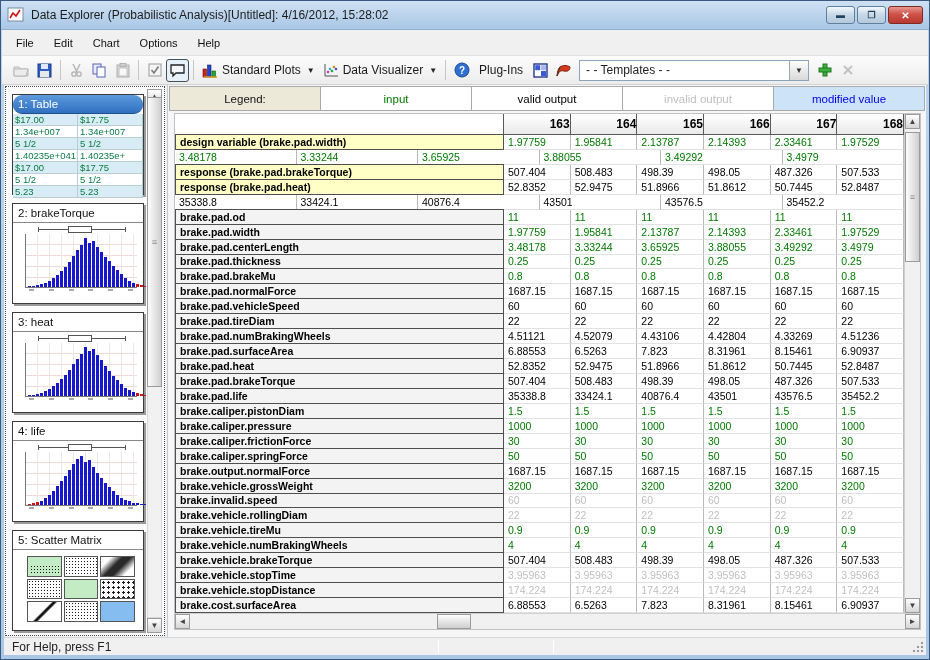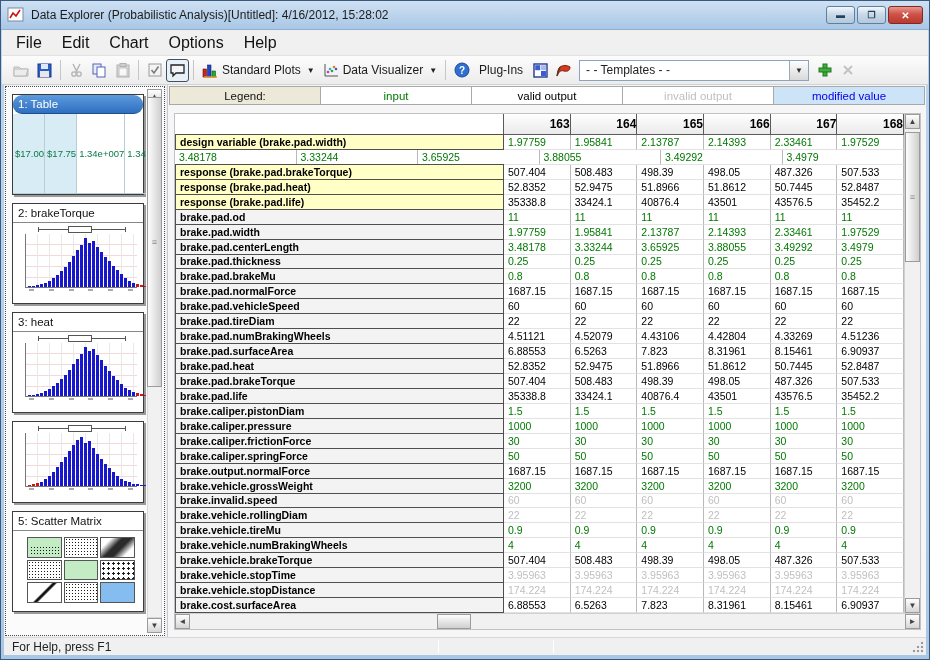--- a/index.html
+++ b/index.html
@@ -14,21 +14,21 @@
   .title-text { font-size:12px; color:#1c1c1c; white-space:nowrap; }
   .win-buttons { margin-left:auto; display:flex; gap:2px; }
   .winbtn { width:29px; height:18px; border:1px solid #5f7f9e; border-radius:3px;
     background:linear-gradient(#f4f8fb,#c9d9e8 45%,#b4c9dc); display:flex; align-items:center; justify-content:center;
     font-size:9px; color:#23405c; font-weight:bold; }
   .winbtn.close { width:35px; background:linear-gradient(#e79890,#cf5248 45%,#b83a30); border-color:#7e2a22; color:#fff; font-size:10px; }
 
   
   .menubar { position:absolute; left:1px; right:1px; top:29px; height:26px; background:#f0f0f0;
     display:flex; align-items:center; padding-left:4px; border-bottom:1px solid #e2e2e2; }
-  .menu-item { font-size:16px; color:#111; padding:1px 10px; }
+  .menu-item { font-size:11px; color:#111; padding:1px 10px; }
 
   
   .toolbar { position:absolute; left:1px; right:1px; top:55px; height:29px;
     background:linear-gradient(#fcfcfc,#ececec); border-bottom:1px solid #d2d2d2;
     display:flex; align-items:center; padding-left:8px; font-size:12px; color:#1a1a1a; }
   .tbtn { height:23px; min-width:23px; display:flex; align-items:center; justify-content:center; padding:0 2px; }
   .tbtn svg { display:block; }
   .tbtn.labeled { padding:0 4px; gap:4px; }
   .tsep { width:1px; height:20px; background:#c6c6c6; margin:0 4px; }
   .dim { opacity:.45; filter:grayscale(1); }
@@ -46,21 +46,21 @@
   .sidebar-region { position:absolute; left:1px; top:1px; width:160px; bottom:1px;
     border:1px dotted #4a4a4a; background:#fbfbfb; }
   .panels { position:absolute; left:2px; top:2px; width:138px; bottom:0; overflow:hidden; }
   .panel { margin:5px 2px 8px 4px; border:1px solid #3c3c3c; background:#fff; box-shadow:2px 2px 0 #9a9a9a; }
   .panel-h { height:19px; display:flex; align-items:center; padding-left:5px; font-size:11.5px; color:#111;
     background:#fff; border-bottom:1px solid #888; }
   .panel.selected .panel-h { background:linear-gradient(#5d9bdc,#2f6fc0); color:#fff; border-bottom:1px solid #1d4f8c;border-radius:9px; }
   .panel-b { height:80px; position:relative; background:#fff; }
 
   
-  .mini-table { width:100%; height:100%; display:flex; flex-direction:row; }
+  .mini-table { width:100%; height:100%; display:flex; flex-direction:column; }
   .mini-row { flex:1; display:flex; border-bottom:1px solid #b9cdd6; }
   .mini-row:nth-child(odd){ background:#d7ecf4; }
   .mini-cell { flex:1; font-size:9.5px; color:#0a7a46; padding-left:2px; border-right:1px solid #b9cdd6;
     white-space:nowrap; overflow:hidden; display:flex; align-items:center; }
 
   
   .hist { position:absolute; inset:0; padding:2px 6px 8px 12px; }
   .bp { position:relative; height:9px; }
   .bp .line { position:absolute; left:12%; right:10%; top:4px; height:1px; background:#555; }
   .bp .tick { position:absolute; width:1px; height:5px; top:2px; background:#555; }
@@ -97,21 +97,21 @@
   .sb-thumb.h { background:linear-gradient(#fdfdfd,#cfcfcf); }
 
   .side-scroll { position:absolute; right:2px; top:2px; width:15px; bottom:2px; }
   .side-scroll .up { position:absolute; top:0; left:0; right:0; height:15px; }
   .side-scroll .down { position:absolute; bottom:0; left:0; right:0; height:15px; }
   .side-scroll .trk { position:absolute; top:15px; bottom:15px; left:0; right:0; }
   .side-scroll .th { position:absolute; top:8px; left:0; right:0; height:290px; }
 
   
   .main-region { position:absolute; left:163px; right:0; top:0; bottom:0; background:#f6f6f6; border-left:1px solid #c8c8c8; }
-  .legend-row { position:absolute; left:1px; right:1px; top:1px; height:19px; display:flex; }
+  .legend-row { position:absolute; left:1px; right:1px; top:1px; height:25px; display:flex; }
   .legend-cell { flex:1; border:1px solid #a9a9a9; margin-left:-1px; display:flex; align-items:center; justify-content:center;
     font-size:11.5px; background:#fff; }
   .legend-cell:first-child { background:#ece9d8; margin-left:0; color:#111; }
 
   .grid { position:absolute; left:6px; right:5px; top:28px; bottom:7px; background:#fff; border:1px solid #c2c2c2; }
   .ghdr { position:absolute; left:0; right:16px; top:0; height:21px; display:flex; border-bottom:1px solid #5a5a5a; }
   .ghdr .spacer { width:329px; background:#fff; border-right:1px solid #5a5a5a; }
   .ghdr .col { flex:1; background:linear-gradient(#ffffff,#eaeaea); border-right:1px solid #5a5a5a;
     font-size:12px; font-weight:bold; color:#000; display:flex; align-items:center; justify-content:flex-end; padding-right:0; }
   .grows { position:absolute; left:0; right:16px; top:21px; bottom:16px; display:flex; flex-direction:column; }
@@ -422,20 +422,21 @@
                   <i></i>
                   <i></i>
                   <i></i>
                   <i></i>
                   <i></i>
                 </div>
               </div>
             </div>
           </div>
           <div class="panel">
+            <div class="panel-h">4: life</div>
             <div class="panel-b">
               <div class="hist">
                 <div class="bp">
                   <div class="line"></div>
                   <div class="tick" style="left: 12%;"></div>
                   <div class="tick" style="right: 10%;"></div>
                   <div class="box"></div>
                 </div>
                 <div class="bars">
                   <div class="bar" style="height: 2.76%; background: rgb(208, 20, 20);"></div>
@@ -553,21 +554,20 @@
             <div class="grow yellow">
               <div class="rlabel">response (brake.pad.heat)</div>
               <div class="cell k-valid">52.8352</div>
               <div class="cell k-valid">52.9475</div>
               <div class="cell k-valid">51.8966</div>
               <div class="cell k-valid">51.8612</div>
               <div class="cell k-valid">50.7445</div>
               <div class="cell k-valid">52.8487</div>
             </div>
             <div class="grow yellow">
-              <div class="rlabel">response (brake.pad.life)</div>
               <div class="cell k-valid">35338.8</div>
               <div class="cell k-valid">33424.1</div>
               <div class="cell k-valid">40876.4</div>
               <div class="cell k-valid">43501</div>
               <div class="cell k-valid">43576.5</div>
               <div class="cell k-valid">35452.2</div>
             </div>
             <div class="grow ">
               <div class="rlabel">brake.pad.od</div>
               <div class="cell k-input">11</div>

